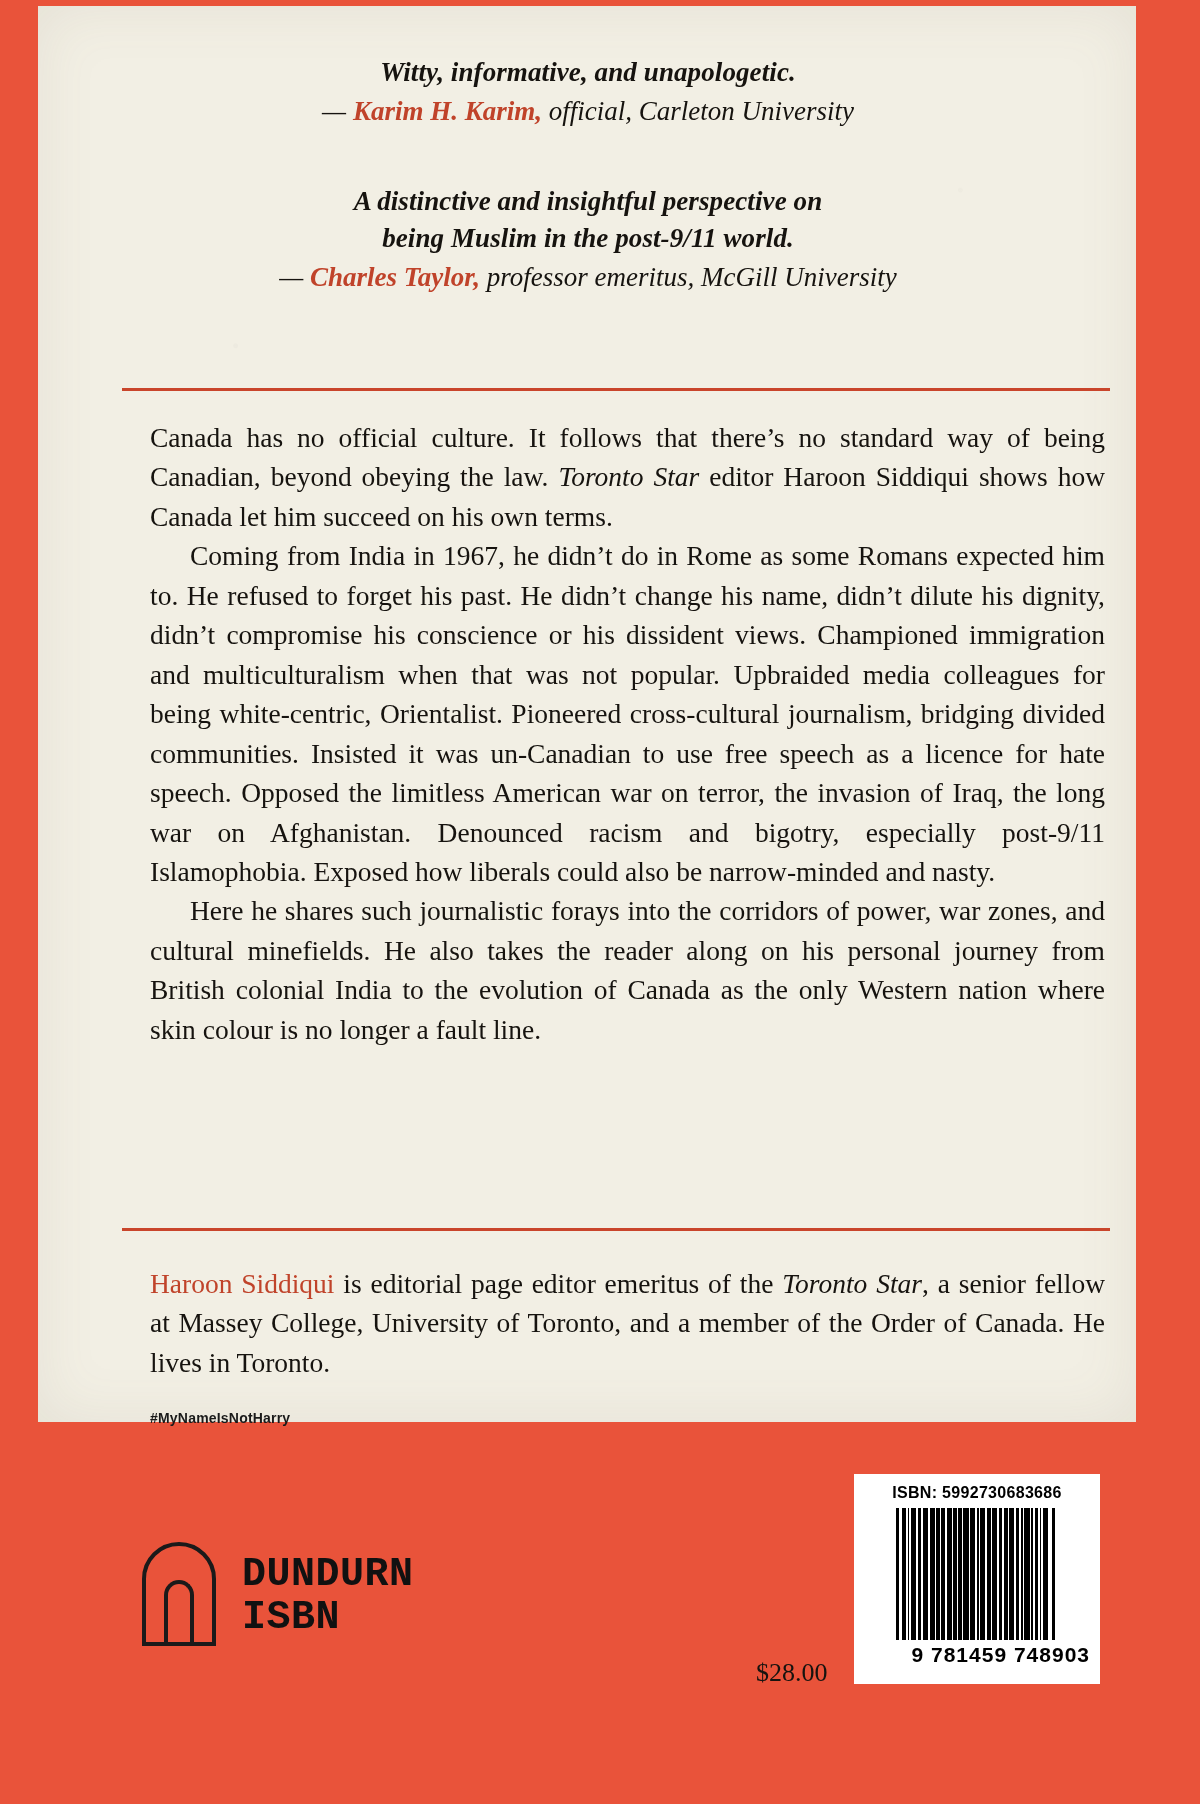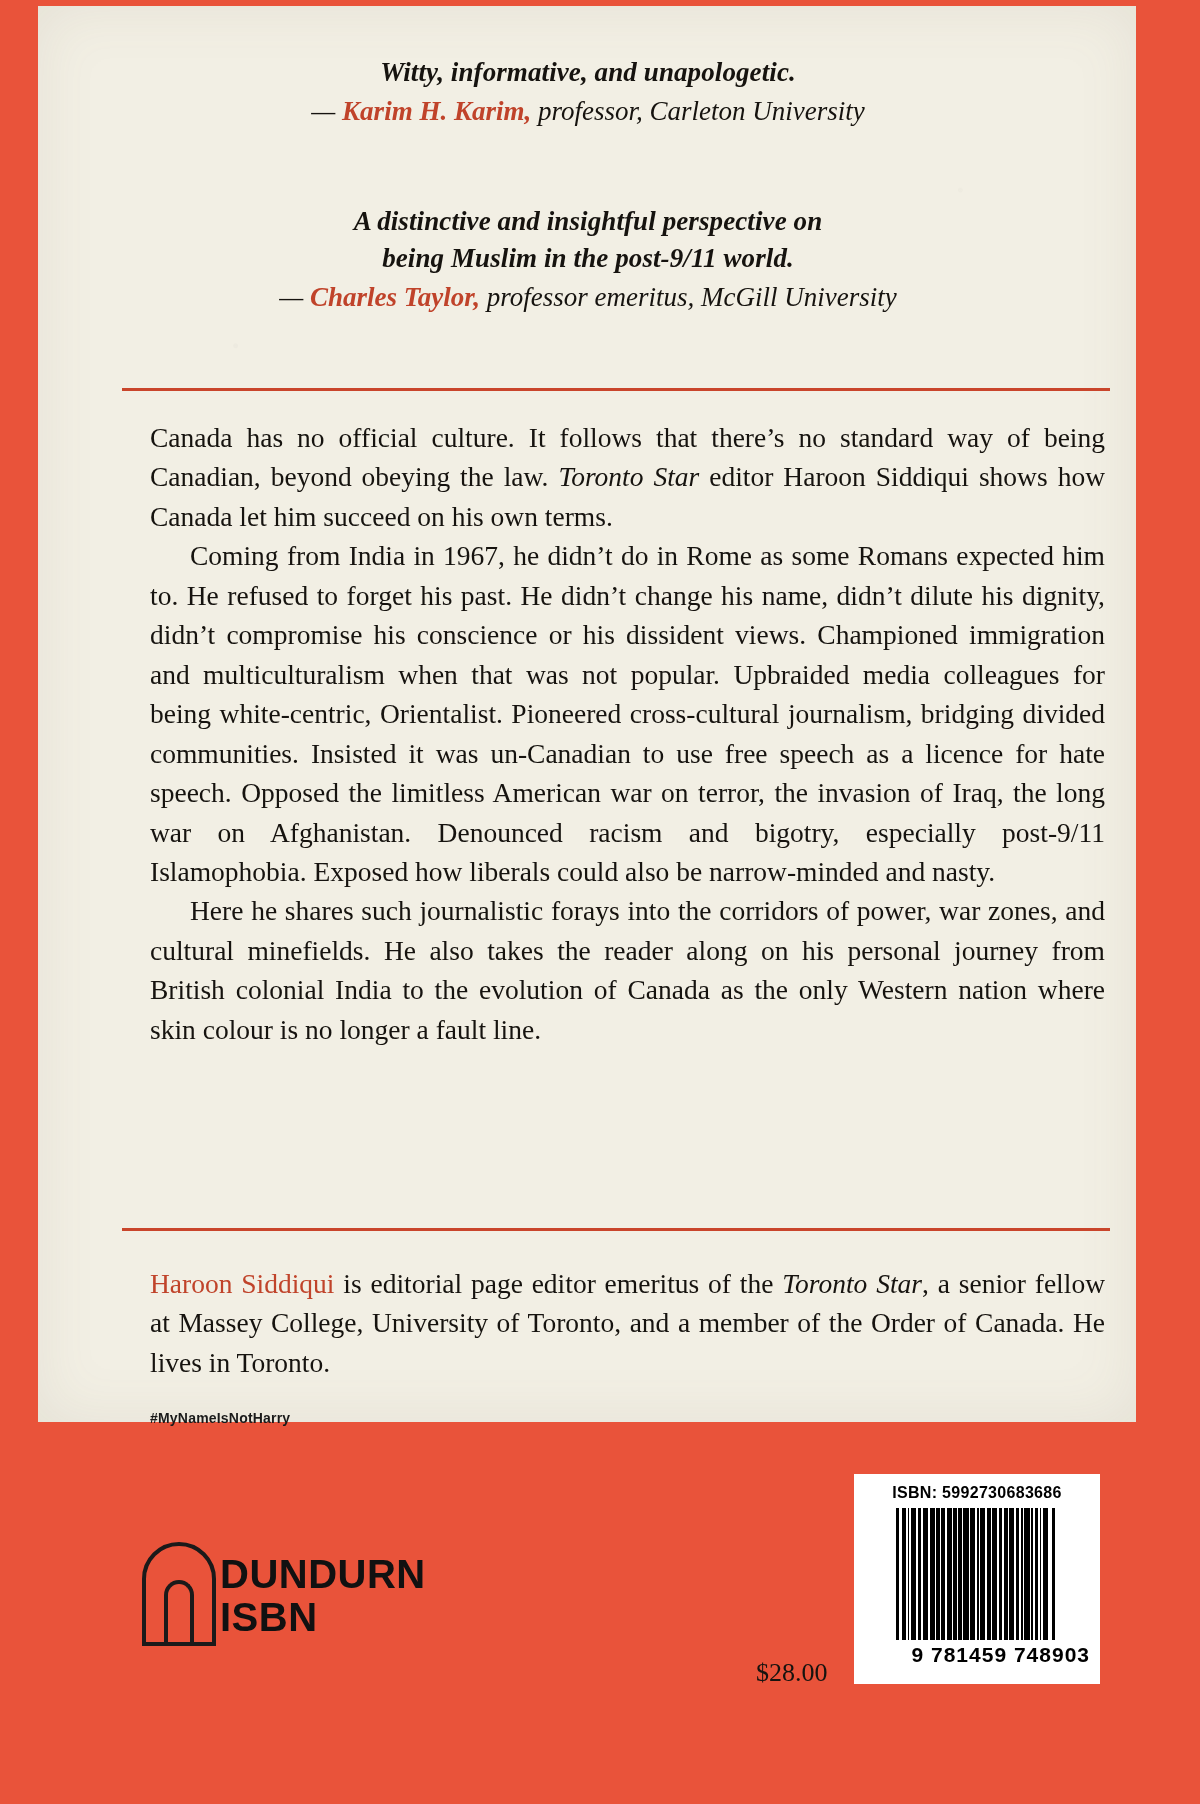--- a/index.html
+++ b/index.html
@@ -52,21 +52,21 @@
     color: #16130f;
   }
   .blurb {
     font-style: italic;
     font-weight: bold;
     font-size: 27px;
     line-height: 1.38;
     letter-spacing: 0.1px;
   }
   .blurb-2 {
-    margin-top: 72px;
+    margin-top: 52px;
   }
   .attrib {
     font-style: italic;
     font-size: 27px;
     line-height: 1.38;
     margin-top: 2px;
   }
   .attrib .dash { color: #16130f; }
   .attrib .name {
     color: #c0432a;
@@ -155,21 +155,22 @@
     left: 22px;
     top: 38px;
     width: 30px;
     height: 66px;
     border: 4px solid #1a1a1a;
     border-bottom: none;
     border-radius: 15px 15px 0 0;
     box-sizing: border-box;
   }
   .logo-text {
-    font-family: Liberation Sans, sans-serif;
+    margin-left: 22px;
+    font-family: Liberation Mono, monospace;
     font-size: 40px;
     font-weight: bold;
     line-height: 1.08;
     letter-spacing: 0.5px;
     color: #111;
   }
 
   
   .price {
     position: absolute;
@@ -225,21 +226,21 @@
 </style>
 </head>
 <body>
 
 <div class="cover">
   <div class="page">
 
     <div class="blurbs">
       <div class="blurb">Witty, informative, and unapologetic.</div>
       <div class="attrib">
-        <span class="dash">— </span><span class="name">Karim H. Karim,</span><span> professor, Carleton University</span>
+        <span class="dash">— </span><span class="name">Karim H. Karim,</span><span> official, Carleton University</span>
       </div>
 
       <div class="blurb blurb-2">A distinctive and insightful perspective on</div>
       <div class="blurb">being Muslim in the post-9/11 world.</div>
       <div class="attrib">
         <span class="dash">— </span><span class="name">Charles Taylor,</span><span> professor emeritus, McGill University</span>
       </div>
     </div>
 
     <div class="rule rule-top"></div>

